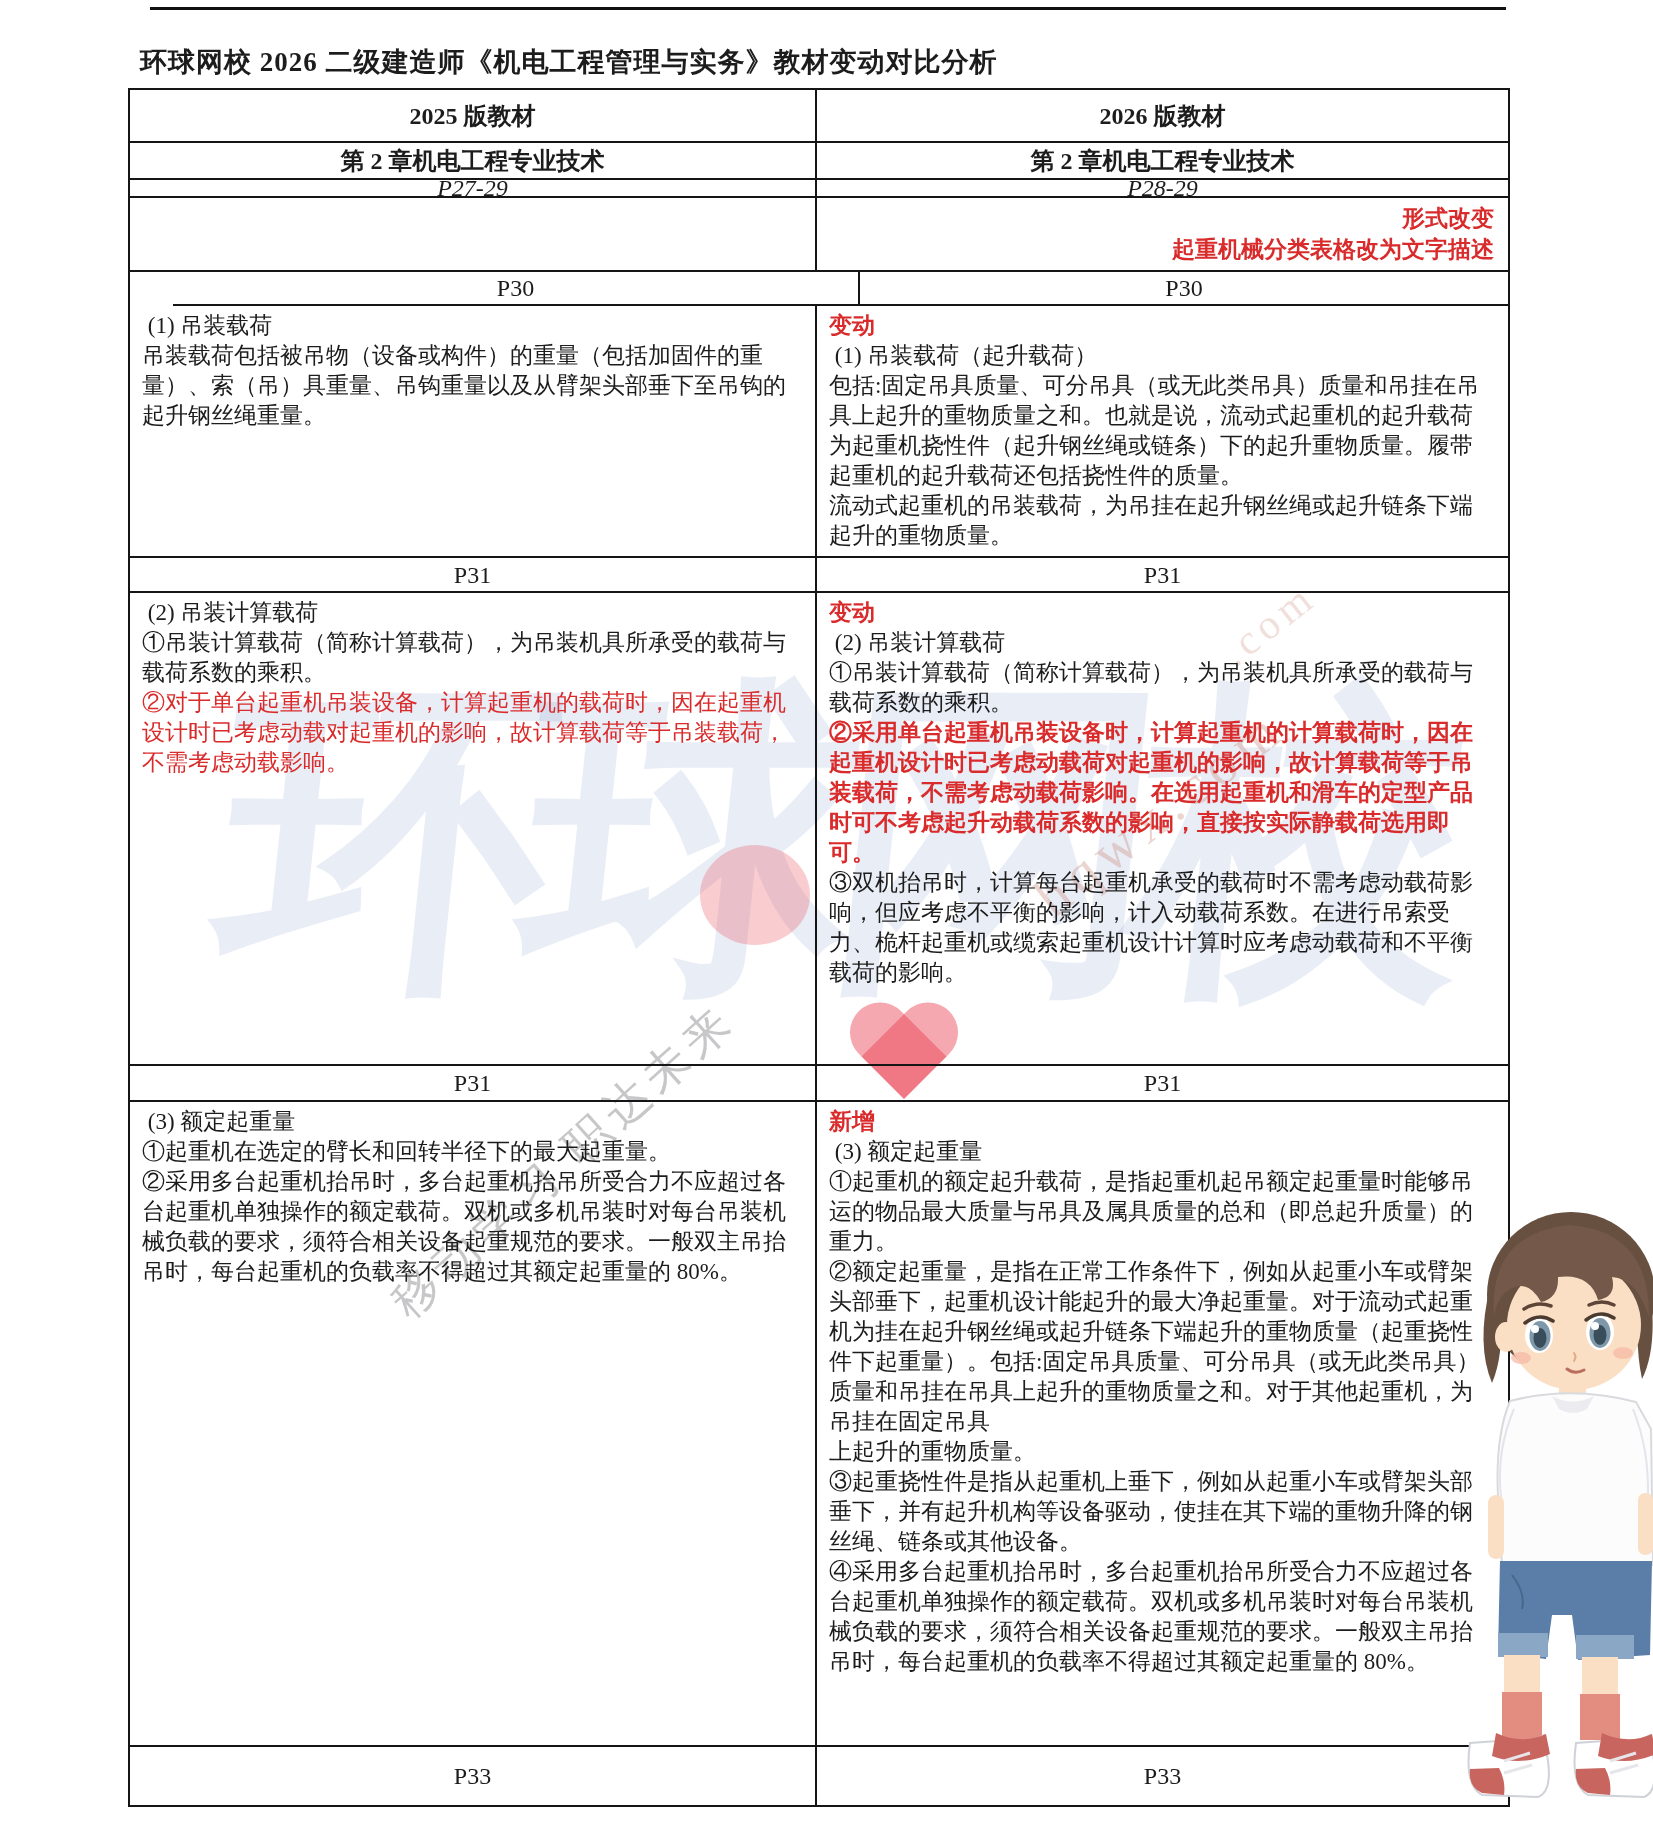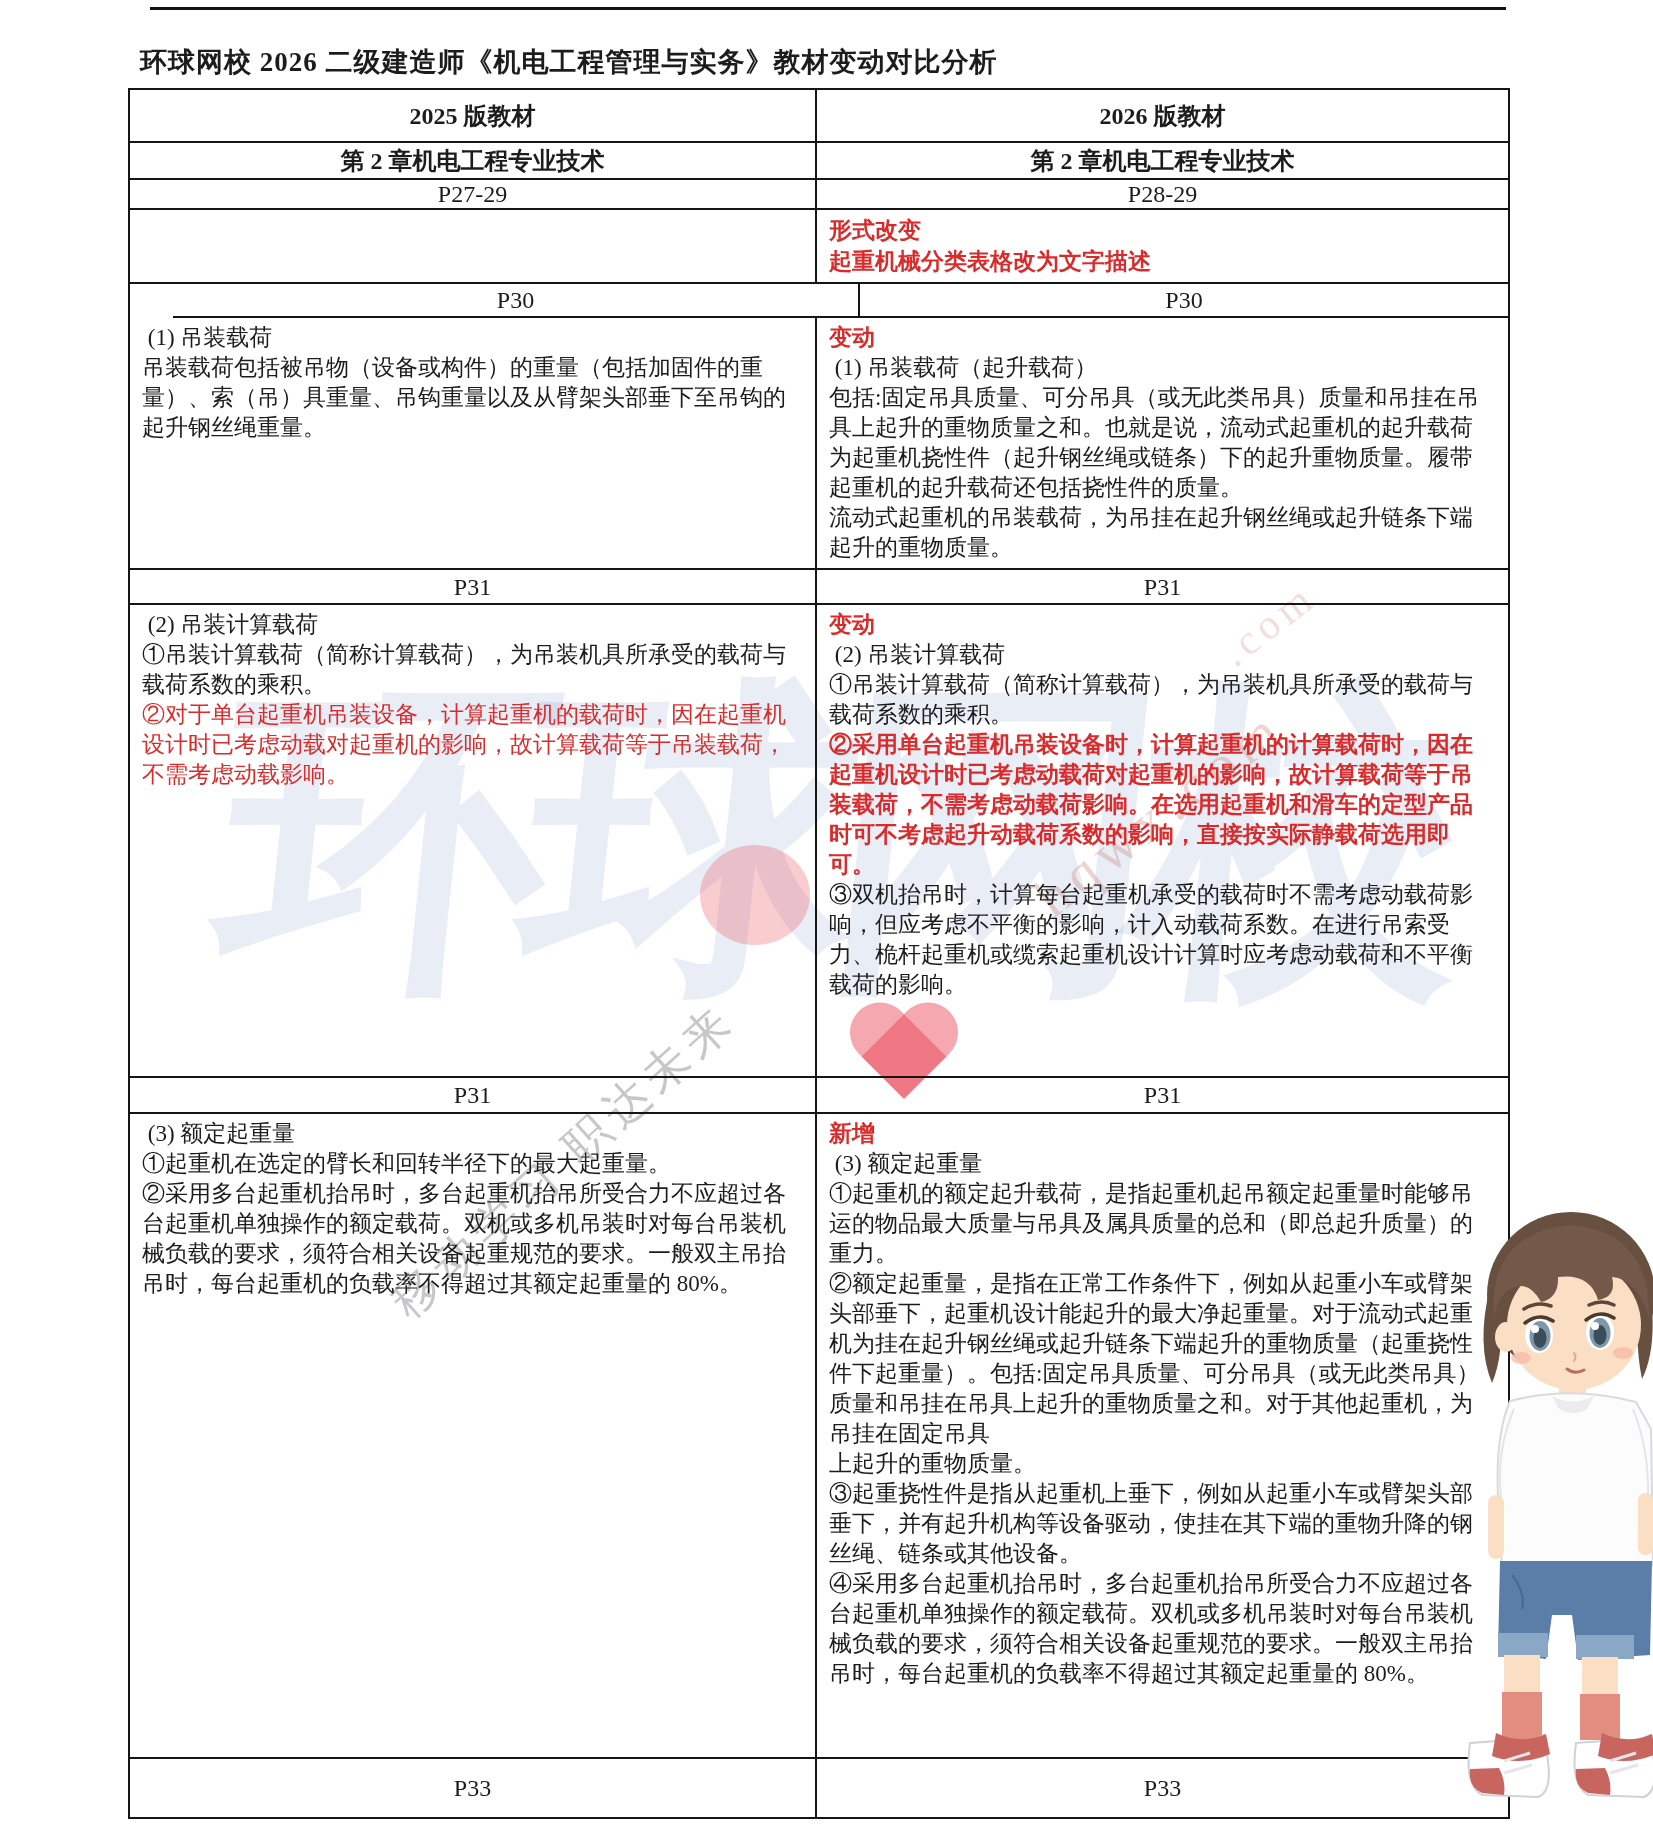--- a/index.html
+++ b/index.html
@@ -39,22 +39,22 @@
   .cell{box-sizing:border-box;}
   .cl{width:687px;border-right:2px solid #151515;}
   .cr{flex:1;border-radius:12px;}
   .row.center .cell{display:flex;align-items:center;justify-content:center;padding:0;}
   .row.center .para{text-align:center;padding:0;}
   .cell{padding:5px 14px 5px 12px;}
   .para{font-size:23px;line-height:30px;white-space:pre-wrap;}
   .row.center .para{font-size:24px;line-height:26px;}
   .h0{height:53px;}  .h0 .para{font-weight:600;}
   .h1{height:37px;}  .h1 .para{font-weight:600;}
-  .h2{height:30px;}
-  .h3{min-height:68px;} .h3 .para{line-height:31px;}
+  .h2{height:18px;font-style:italic;}
+  .h3{min-height:68px;text-align:right;} .h3 .para{line-height:31px;}
   .h4{height:34px;margin-left:43px;}
   .h5{min-height:246px;}
   .h6{height:35px;}
   .h7{min-height:473px;}
   .h8{height:36px;}
   .h9{min-height:645px;}
   .h10{height:58px;}
   .red{color:#d92b2b;}
   .bold{font-weight:700;}
 

